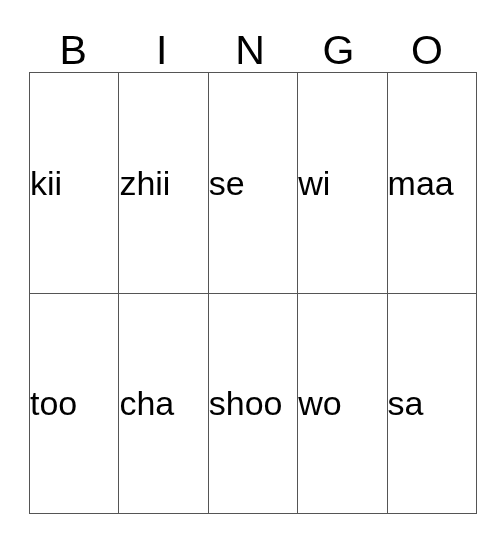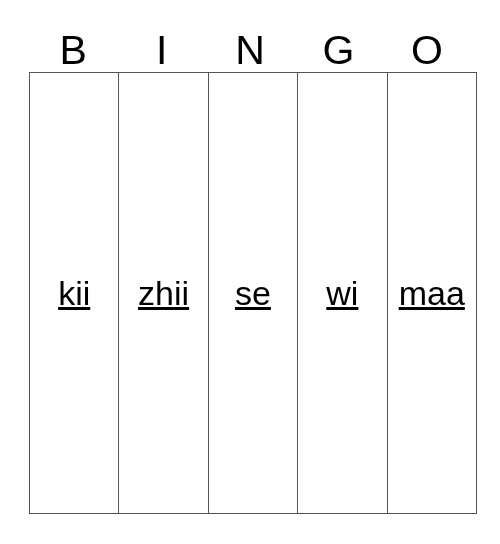--- a/index.html
+++ b/index.html
@@ -65,24 +65,23 @@
     font-size: 34px;
     line-height: 36px;
     color: #000000;
     background: #ffffff;
     overflow: hidden;
     white-space: nowrap;
   }
   #grid td .cell-text {
     display: block;
     width: 100%;
-    text-align: center;
+    text-align: left;
     overflow: hidden;
     text-overflow: clip;
-    text-decoration: underline;
   }
 </style>
 </head>
 <body>
 
 <div id="bingo-card">
 
   <div id="header-row">
     <div class="header-letter">B</div>
     <div class="header-letter">I</div>
@@ -103,16 +102,33 @@
         <td>
             <span class="cell-text">se</span>
           </td>
         <td>
             <span class="cell-text">wi</span>
           </td>
         <td>
             <span class="cell-text">maa</span>
           </td>
       </tr>
+      <tr>
+        <td>
+            <span class="cell-text">too</span>
+          </td>
+        <td>
+            <span class="cell-text">cha</span>
+          </td>
+        <td>
+            <span class="cell-text">shoo</span>
+          </td>
+        <td>
+            <span class="cell-text">wo</span>
+          </td>
+        <td>
+            <span class="cell-text">sa</span>
+          </td>
+      </tr>
     </tbody>
   </table>
 
 </div>
 
 </body></html>

